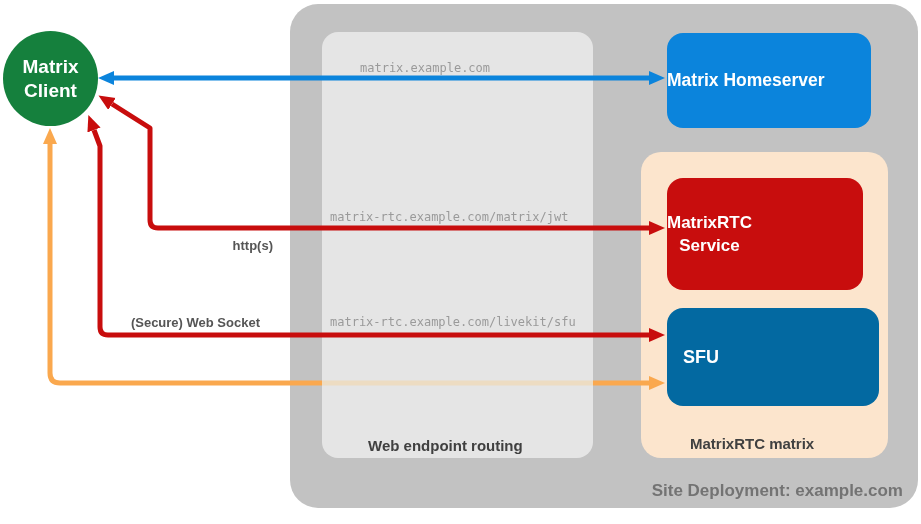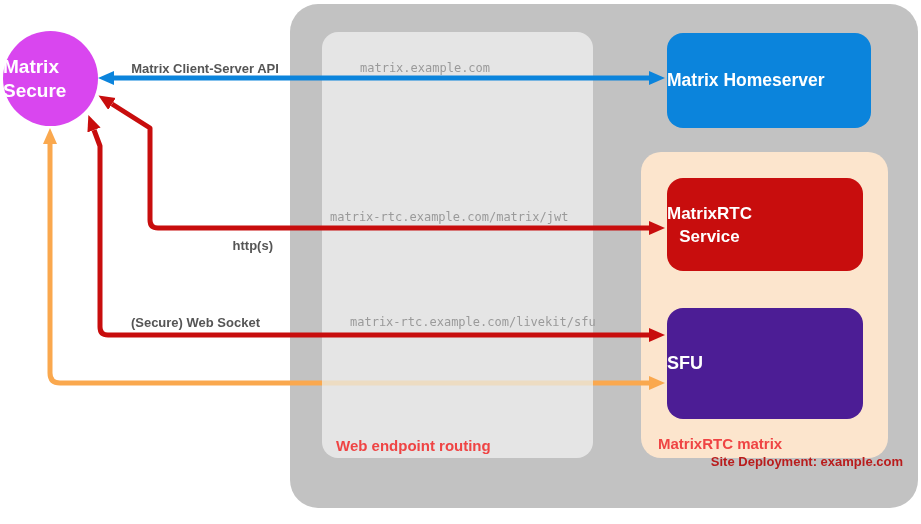--- a/index.html
+++ b/index.html
@@ -9,40 +9,40 @@
   }
   .abs{position:absolute;}
   
   #site-container{left:290px;top:4px;width:628px;height:504px;background:#c2c2c2;border-radius:28px;z-index:1;}
   #routing-container{left:322px;top:32px;width:271px;height:426px;background:#e5e5e5;border-radius:16px;z-index:2;}
   #backend-container{left:641px;top:152px;width:247px;height:306px;background:#fce5cd;border-radius:20px;z-index:2;}
   
   .node{z-index:4;border-radius:16px;display:flex;align-items:center;justify-content:flex-start;
         text-align:center;color:#ffffff;font-weight:bold;}
   #homeserver-box{left:667px;top:33px;width:204px;height:95px;background:#0b84dc;font-size:17.5px;}
-  #auth-box{left:667px;top:178px;width:196px;height:93px;background:#c80d0d;font-size:17px;line-height:23px;}
-  #sfu-box{left:667px;top:308px;width:196px;height:111px;background:#4c1d95;font-size:18px;}
+  #auth-box{left:667px;top:178px;width:196px;height:112px;background:#c80d0d;font-size:17px;line-height:23px;}
+  #sfu-box{left:667px;top:308px;width:196px;height:98px;background:#0369a1;font-size:18px;padding-left:16px;}
   
-  #client-circle{left:3px;top:31px;width:95px;height:95px;border-radius:50%;background:#d946ef;
-    display:flex;flex-direction:column;align-items:flex-start;justify-content:center;
+  #client-circle{left:3px;top:31px;width:95px;height:95px;border-radius:50%;background:#15803d;
+    display:flex;flex-direction:column;align-items:center;justify-content:center;
     color:#fff;font-weight:bold;font-size:19px;line-height:24px;z-index:4;text-align:center;}
   
   #arrow-layer{left:0;top:0;width:921px;height:524px;z-index:5;pointer-events:none;}
   
   .arrow-label{color:#555555;font-weight:bold;font-size:13px;z-index:6;white-space:nowrap;}
   .endpoint{color:#9a9a9a;font-family:"DejaVu Sans Mono",monospace;font-size:12px;z-index:6;white-space:nowrap;}
-  .container-label{color:#ef4444;font-weight:bold;font-size:15px;z-index:6;white-space:nowrap;}
-  #site-label{left:600px;top:454px;width:303px;text-align:right;color:#b91c1c;font-weight:bold;font-size:13px;z-index:6;white-space:nowrap;}
+  .container-label{color:#404040;font-weight:bold;font-size:15px;z-index:6;white-space:nowrap;margin-left:32px;}
+  #site-label{left:600px;top:481px;width:303px;text-align:right;color:#737373;font-weight:bold;font-size:17px;z-index:6;white-space:nowrap;}
   #label-csapi{left:120px;top:61px;width:170px;text-align:center;}
   #label-https{left:173px;top:210px;width:100px;text-align:right;margin-top:28px;}
   #label-ws{left:110px;top:315px;width:150px;text-align:right;}
   #label-webrtc{left:60px;top:364px;width:220px;text-align:left;}
   #endpoint-matrix{left:330px;top:61px;padding-left:30px;}
   #endpoint-jwt{left:330px;top:210px;}
-  #endpoint-sfu{left:330px;top:315px;margin-left:20px;}
+  #endpoint-sfu{left:330px;top:315px;}
   #routing-label{left:336px;top:437px;}
   #backend-label{left:658px;top:435px;}
 </style>
 </head>
 <body>
 
 <div id="stage">
 
   <div class="abs" id="site-container"></div>
   <div class="abs" id="routing-container"></div>
@@ -63,37 +63,36 @@
     <path d="M 114 78 L 649 78" stroke="#0b84dc" stroke-width="5" fill="none" marker-start="url(#head-blue)" marker-end="url(#head-blue)"></path>
     <path d="M 112 104 L 150 128 L 150 220 Q 150 228 158 228 L 649 228" stroke="#c80d0d" stroke-width="5" fill="none" stroke-linejoin="round" marker-start="url(#head-red)" marker-end="url(#head-red)"></path>
     <path d="M 94 130 L 100 146 L 100 327 Q 100 335 108 335 L 649 335" stroke="#c80d0d" stroke-width="5" fill="none" stroke-linejoin="round" marker-start="url(#head-red)" marker-end="url(#head-red)"></path>
     <path d="M 50 144 L 50 373 Q 50 383 60 383 L 322 383" stroke="#faa84e" stroke-width="5" fill="none" stroke-linejoin="round" marker-start="url(#head-orange)"></path>
     <path d="M 322 383 L 593 383" stroke="#eddcc2" stroke-width="5" fill="none"></path>
     <path d="M 593 383 L 649 383" stroke="#faa84e" stroke-width="5" fill="none" marker-end="url(#head-orange)"></path>
   </svg>
 
   <div class="abs" id="client-circle">
     <span>Matrix</span>
-    <span>Secure</span>
+    <span>Client</span>
   </div>
 
   <div class="abs node" id="homeserver-box">
     <span>Matrix Homeserver</span>
   </div>
   <div class="abs node" id="auth-box">
     <span>
       <span style="display:block">MatrixRTC</span>
       <span style="display:block">Service</span>
     </span>
   </div>
   <div class="abs node" id="sfu-box">
     <span>SFU</span>
   </div>
 
-  <div class="abs arrow-label" id="label-csapi">Matrix Client-Server API</div>
   <div class="abs arrow-label" id="label-https">http(s)</div>
   <div class="abs arrow-label" id="label-ws">(Secure) Web Socket</div>
 
   <div class="abs endpoint" id="endpoint-matrix">matrix.example.com</div>
   <div class="abs endpoint" id="endpoint-jwt">matrix-rtc.example.com/matrix/jwt</div>
   <div class="abs endpoint" id="endpoint-sfu">matrix-rtc.example.com/livekit/sfu</div>
 
   <div class="abs container-label" id="routing-label">Web endpoint routing</div>
   <div class="abs container-label" id="backend-label">MatrixRTC matrix</div>
   <div class="abs" id="site-label">Site Deployment: example.com</div>

